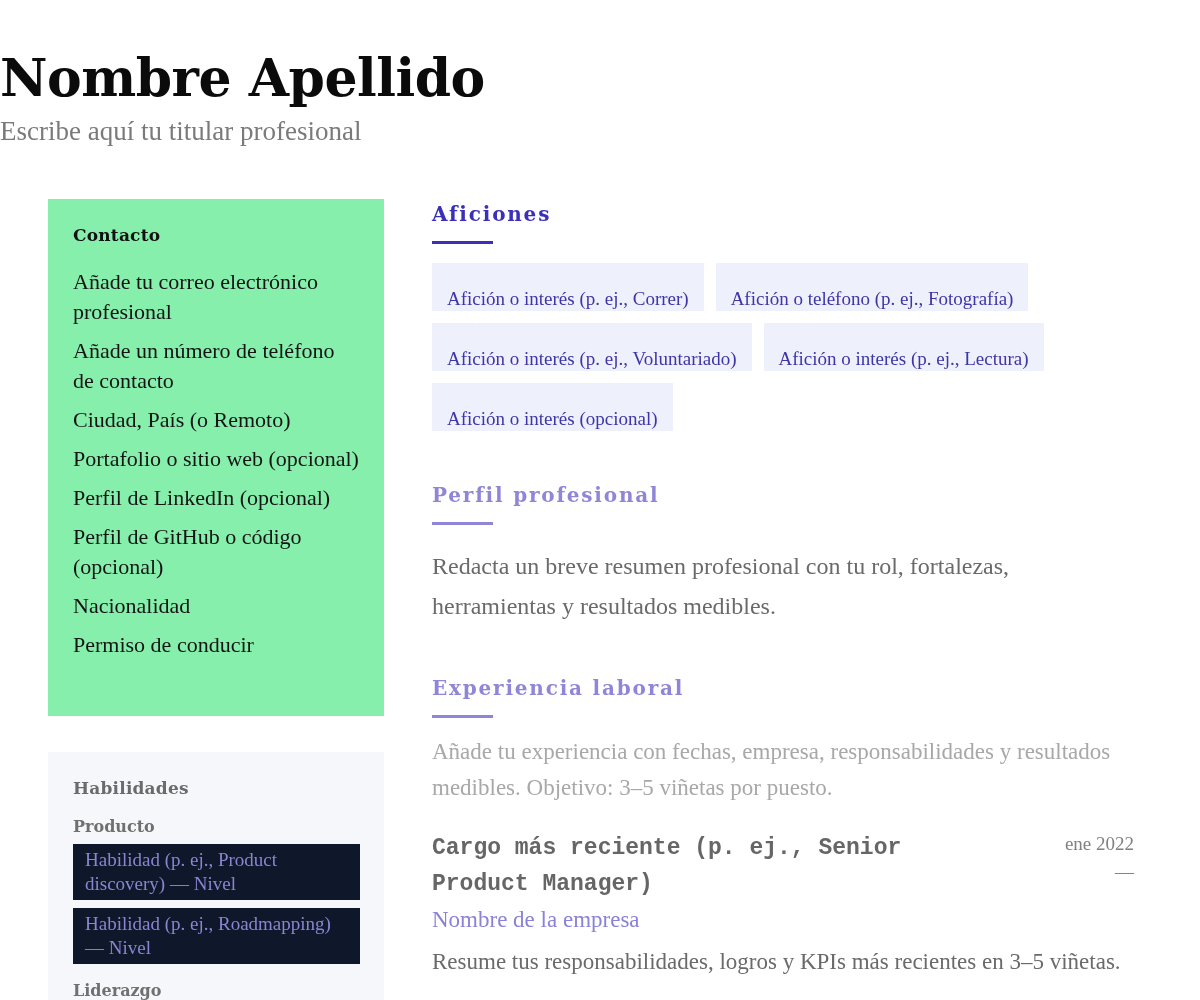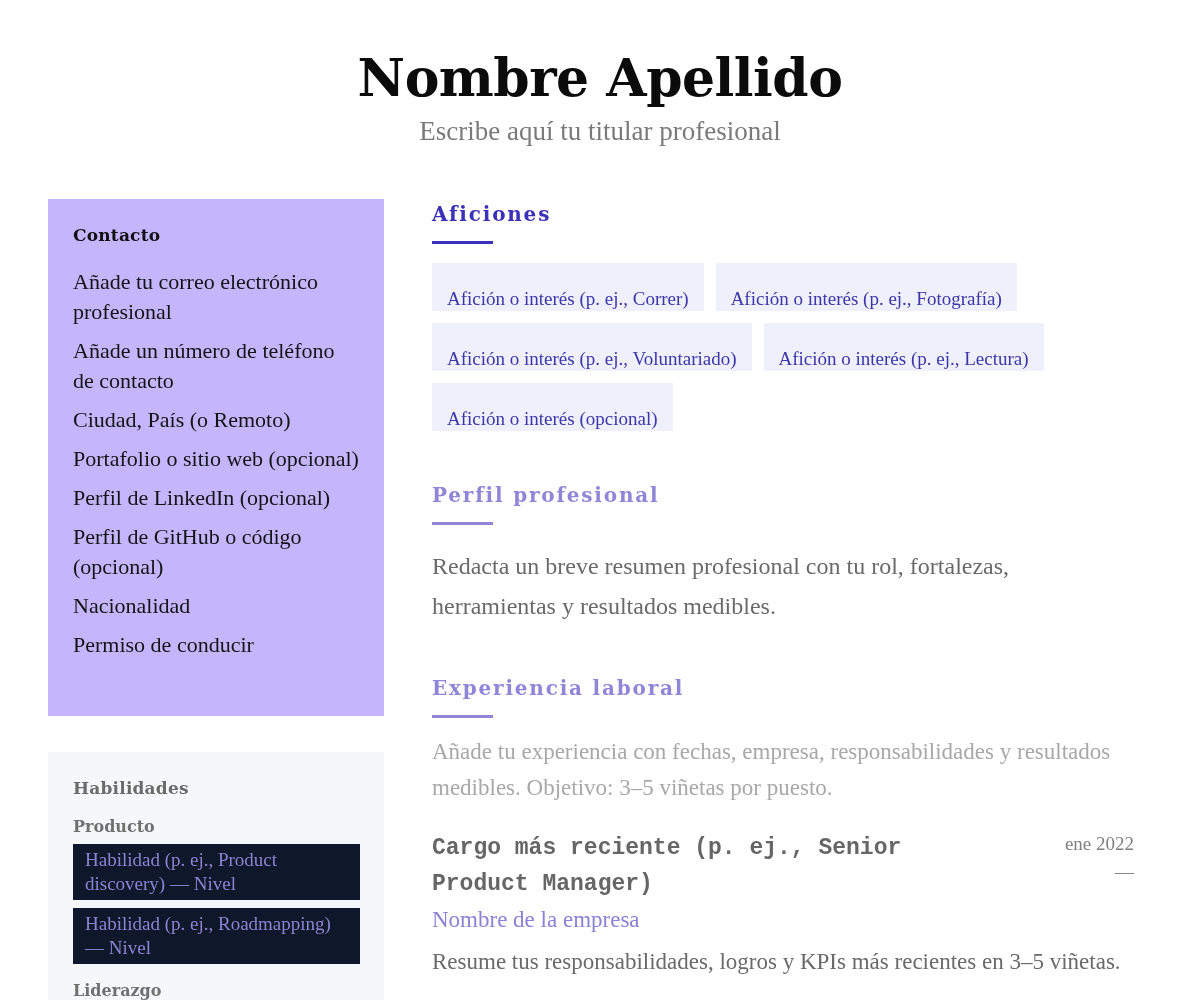--- a/index.html
+++ b/index.html
@@ -1,24 +1,24 @@
 <!DOCTYPE html>
 <html><head>
 <meta charset="utf-8">
 <style>
   * { box-sizing: border-box; margin: 0; padding: 0; }
   html, body { width: 1200px; height: 1000px; overflow: hidden; background: #ffffff; }
   body { font-family: "DejaVu Serif", "Liberation Serif", serif; color: #111; position: relative; }
 
-  .header { position: absolute; top: 44px; left: 0; width: 1200px; text-align: center; }
+  .header { position: absolute; top: 44px; left: 0; width: 1200px; }
   .name { font-family: "DejaVu Serif", serif; font-weight: bold; font-size: 52px; line-height: 68px; color: #0b0b0b; letter-spacing: -0.5px; }
   .headline { font-family: "Liberation Serif", serif; font-size: 27px; line-height: 34px; color: #7a7a7a; margin-top: 2px; }
 
   .sidebar { position: absolute; left: 48px; top: 199px; width: 336px; }
-  .card { background: #c4b5fd; padding: 24px 24px 22px 25px; }
+  .card { background: #86efac; padding: 24px 24px 22px 25px; }
   .card.contact { height: 517px; }
   .card.skills { background: #f6f7fa; margin-top: 36px; height: 260px; padding-top: 24px; }
 
   .card-title { font-family: "DejaVu Serif", serif; font-weight: bold; font-size: 17px; line-height: 24px; color: #111; margin-bottom: 20px; letter-spacing: 0.2px; }
   .card.skills .card-title { color: #6b6b6b; margin-bottom: 16px; }
   .contact-item { font-family: "Liberation Serif", serif; font-size: 22px; line-height: 30px; color: #141414; margin-bottom: 9px; }
 
   .skill-group-title { font-family: "DejaVu Serif", serif; font-weight: bold; font-size: 16px; line-height: 22px; color: #707070; margin-bottom: 6px; }
   .skill-item { background: #0f172a; color: #8b84d2; font-family: "Liberation Serif", serif; font-size: 19px; line-height: 24px; padding: 4px 12px; width: 287px; margin-bottom: 8px; }
   .skill-group-title.second { margin-top: 16px; }
@@ -76,21 +76,21 @@
     <div class="skill-group-title second">Liderazgo</div>
   </section>
 </aside>
 
 <main class="main">
   <section class="sec-hobbies">
     <h2 class="section-title">Aficiones</h2>
     <div class="section-rule"></div>
     <div class="chips">
       <span class="chip">Afición o interés (p. ej., Correr)</span>
-      <span class="chip">Afición o interés (p. ej., Fotografía)</span>
+      <span class="chip">Afición o teléfono (p. ej., Fotografía)</span>
       <span class="chip">Afición o interés (p. ej., Voluntariado)</span>
       <span class="chip">Afición o interés (p. ej., Lectura)</span>
       <span class="chip">Afición o interés (opcional)</span>
     </div>
   </section>
 
   <section class="sec-light sec-profile">
     <h2 class="section-title">Perfil profesional</h2>
     <div class="section-rule"></div>
     <p class="profile-text">Redacta un breve resumen profesional con tu rol, fortalezas, herramientas y resultados medibles.</p>

